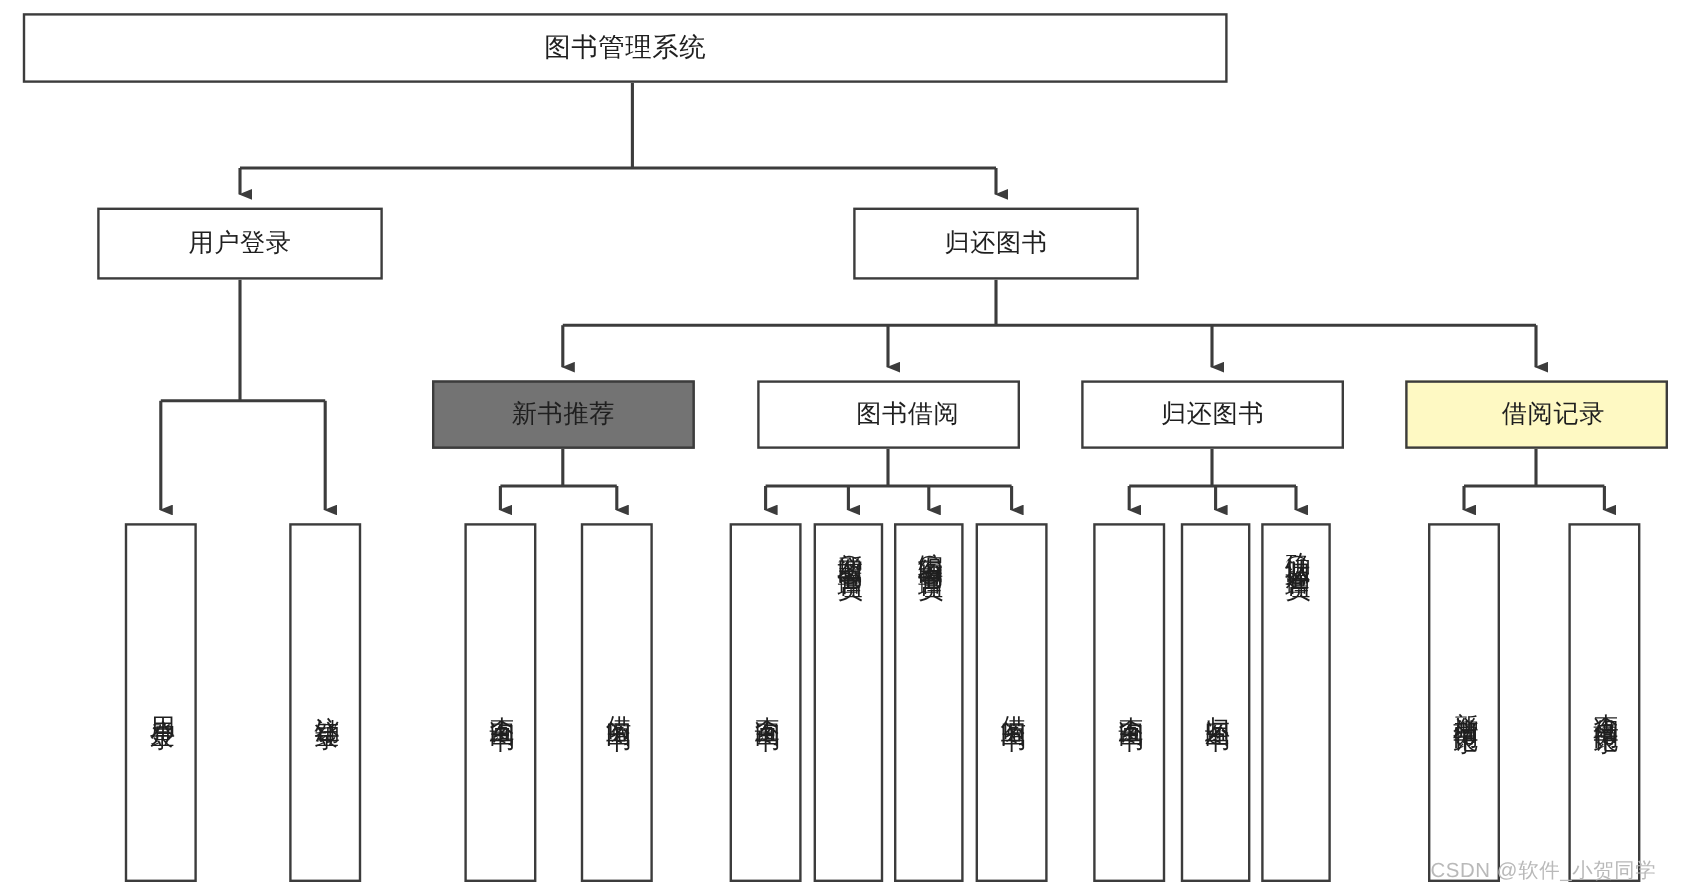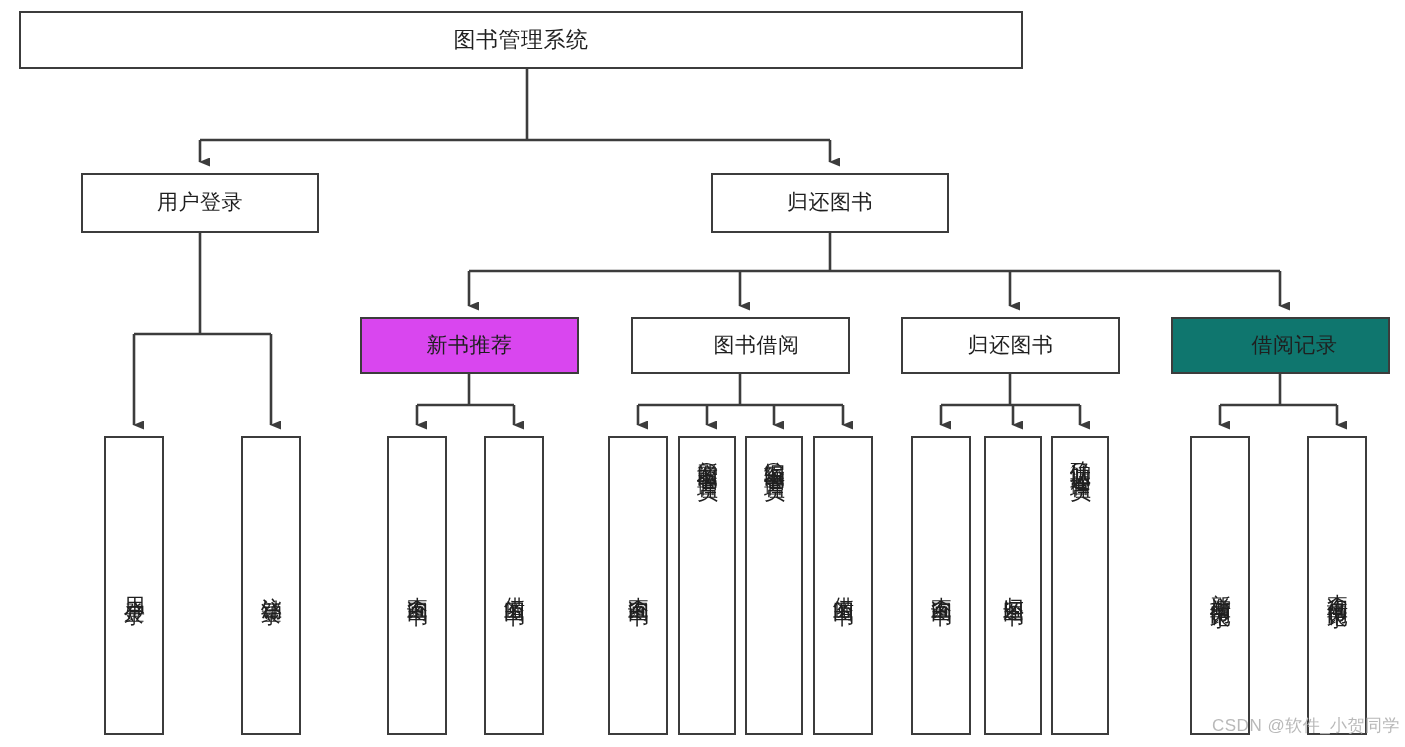--- a/index.html
+++ b/index.html
@@ -41,21 +41,20 @@
     display: block;
     text-align: center;
     color: #1f1f1f;
     letter-spacing: 0.5px;
     white-space: nowrap;
   }
   
   .node.horizontal .node-label {
     font-size: 21px;
     line-height: 1.2;
-    font-family: Liberation Serif, serif;
   }
   .node.root .node-label {
     font-size: 22px;
   }
   
   .node.vertical {
     align-items: flex-start;
     justify-content: center;
     padding-top: 6px;
   }
@@ -131,30 +130,30 @@
   <div id="nodes-layer">
       <div class="node horizontal root" style="left: 19px; top: 11px; width: 1004px; height: 58px; border-color: rgb(60, 60, 60); background: rgb(255, 255, 255);">
         <span class="node-label">图书管理系统</span>
       </div>
       <div class="node horizontal level2" style="left: 81px; top: 173px; width: 238px; height: 60px; border-color: rgb(60, 60, 60); background: rgb(255, 255, 255);">
         <span class="node-label">用户登录</span>
       </div>
       <div class="node horizontal level2" style="left: 711px; top: 173px; width: 238px; height: 60px; border-color: rgb(60, 60, 60); background: rgb(255, 255, 255);">
         <span class="node-label">归还图书</span>
       </div>
-      <div class="node horizontal level3" style="left: 360px; top: 317px; width: 219px; height: 57px; border-color: rgb(60, 60, 60); background: #d946ef;">
+      <div class="node horizontal level3" style="left: 360px; top: 317px; width: 219px; height: 57px; border-color: rgb(60, 60, 60); background: #737373;">
         <span class="node-label">新书推荐</span>
       </div>
       <div class="node horizontal level3" style="left: 631px; top: 317px; width: 219px; height: 57px; border-color: rgb(60, 60, 60); background: rgb(255, 255, 255); padding-left: 32px;">
         <span class="node-label">图书借阅</span>
       </div>
       <div class="node horizontal level3" style="left: 901px; top: 317px; width: 219px; height: 57px; border-color: rgb(60, 60, 60); background: rgb(255, 255, 255);">
         <span class="node-label">归还图书</span>
       </div>
-      <div class="node horizontal level3" style="left: 1171px; top: 317px; width: 219px; height: 57px; border-color: rgb(60, 60, 60); background: #0f766e; padding-left: 28px;">
+      <div class="node horizontal level3" style="left: 1171px; top: 317px; width: 219px; height: 57px; border-color: rgb(60, 60, 60); background: #fef9c3; padding-left: 28px;">
         <span class="node-label">借阅记录</span>
       </div>
       <div class="node vertical centered leaf" style="left: 104px; top: 436px; width: 60px; height: 299px; border-color: rgb(60, 60, 60); background: rgb(255, 255, 255);">
         <span class="node-label">用户登录</span>
       </div>
       <div class="node vertical centered leaf" style="left: 241px; top: 436px; width: 60px; height: 299px; border-color: rgb(60, 60, 60); background: rgb(255, 255, 255);">
         <span class="node-label">注销登录</span>
       </div>
       <div class="node vertical centered leaf" style="left: 387px; top: 436px; width: 60px; height: 299px; border-color: rgb(60, 60, 60); background: rgb(255, 255, 255);">
         <span class="node-label">查询图书</span>
@@ -184,15 +183,15 @@
         <span class="node-label">确认归还（管理员）</span>
       </div>
       <div class="node vertical centered leaf" style="left: 1190px; top: 436px; width: 60px; height: 299px; border-color: rgb(60, 60, 60); background: rgb(255, 255, 255);">
         <span class="node-label">新增借阅记录</span>
       </div>
       <div class="node vertical centered leaf" style="left: 1307px; top: 436px; width: 60px; height: 299px; border-color: rgb(60, 60, 60); background: rgb(255, 255, 255);">
         <span class="node-label">查询借阅记录</span>
       </div>
     </div>
 
-  <div class="watermark" style="left: 1192px; top: 714px; color: rgb(185, 185, 185); margin-left: 20px;">CSDN @软件_小贺同学</div>
+  <div class="watermark" style="left: 1192px; top: 714px; color: rgb(185, 185, 185);">CSDN @软件_小贺同学</div>
 
 </div>
 
 </body></html>

